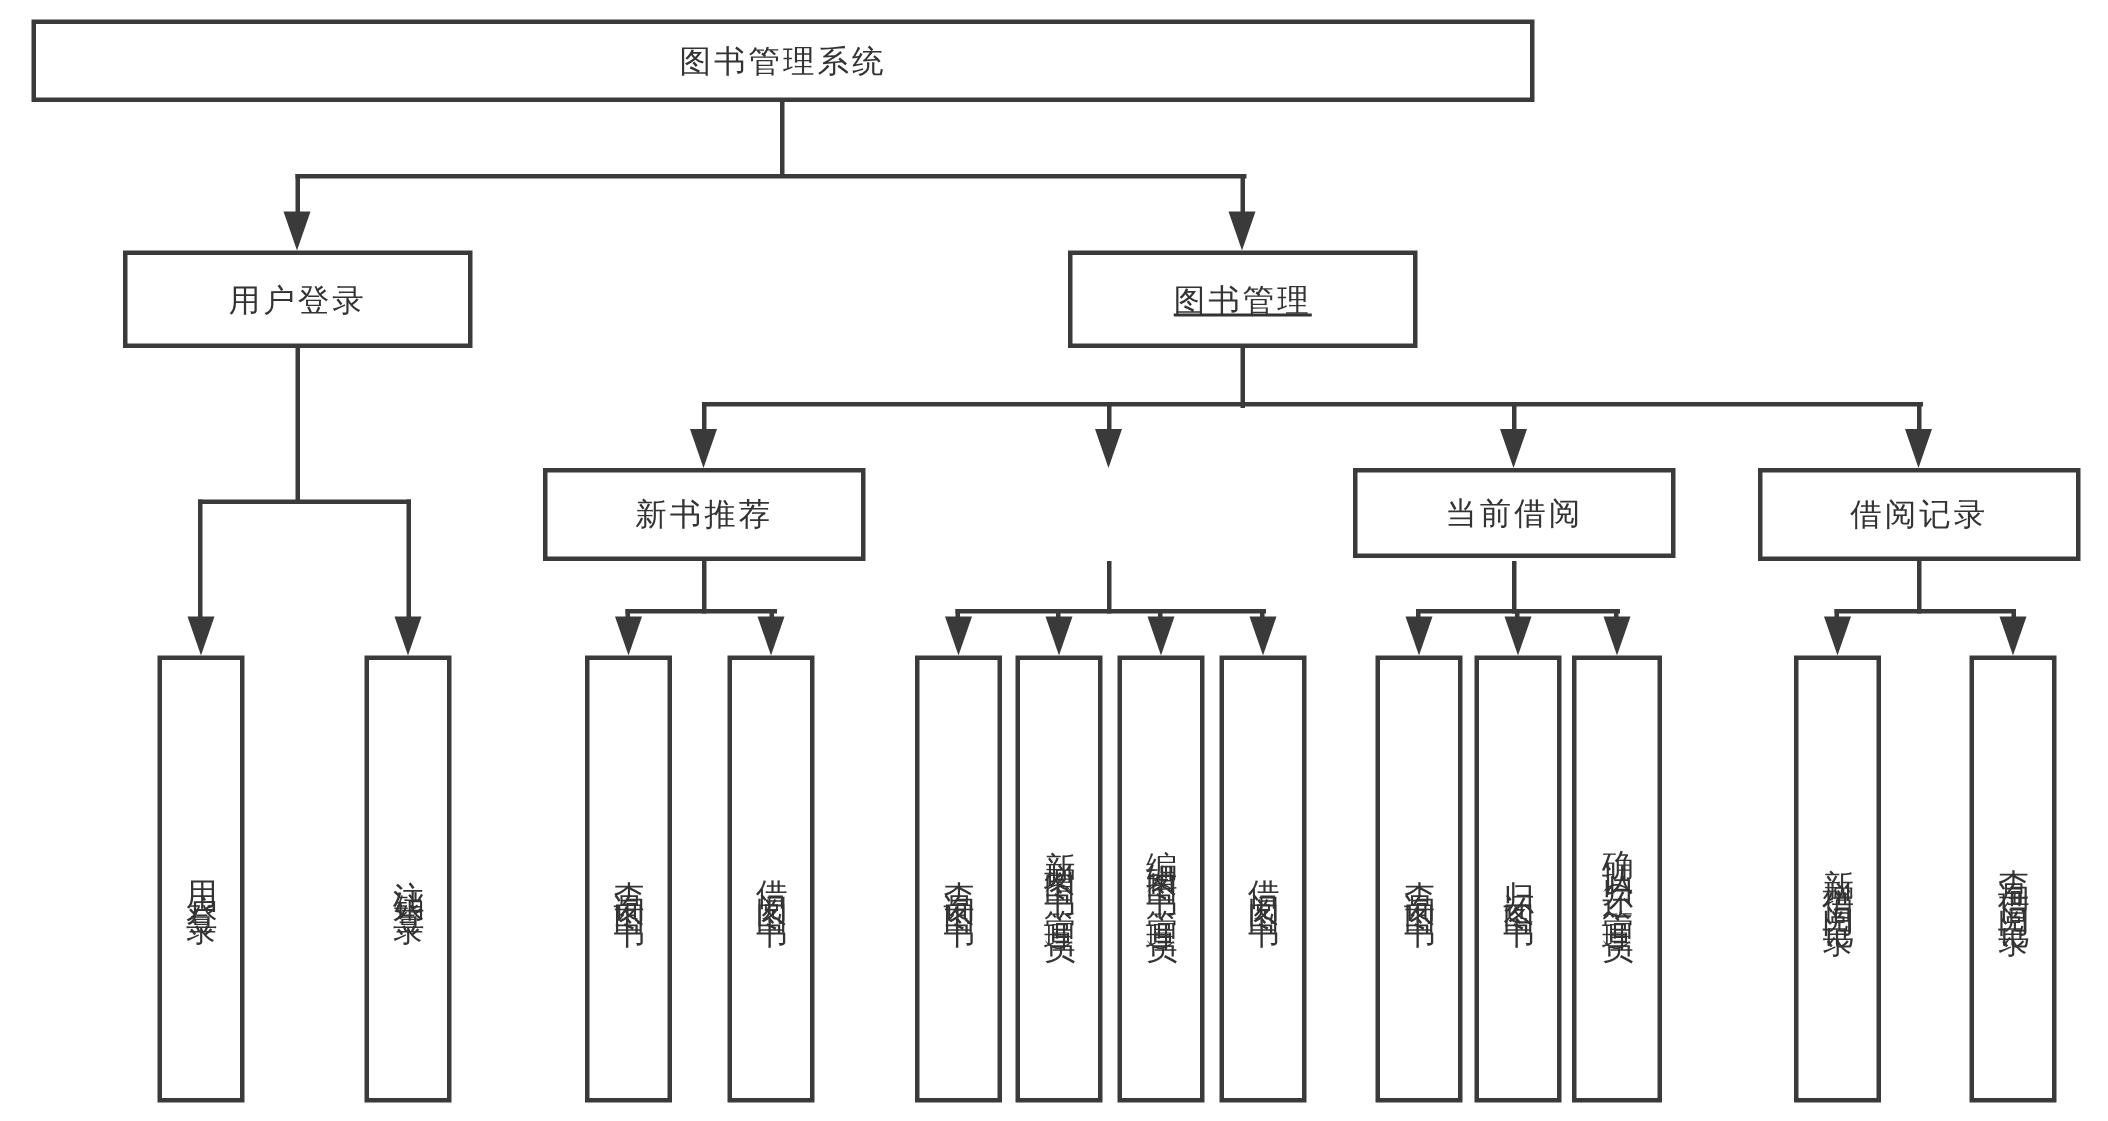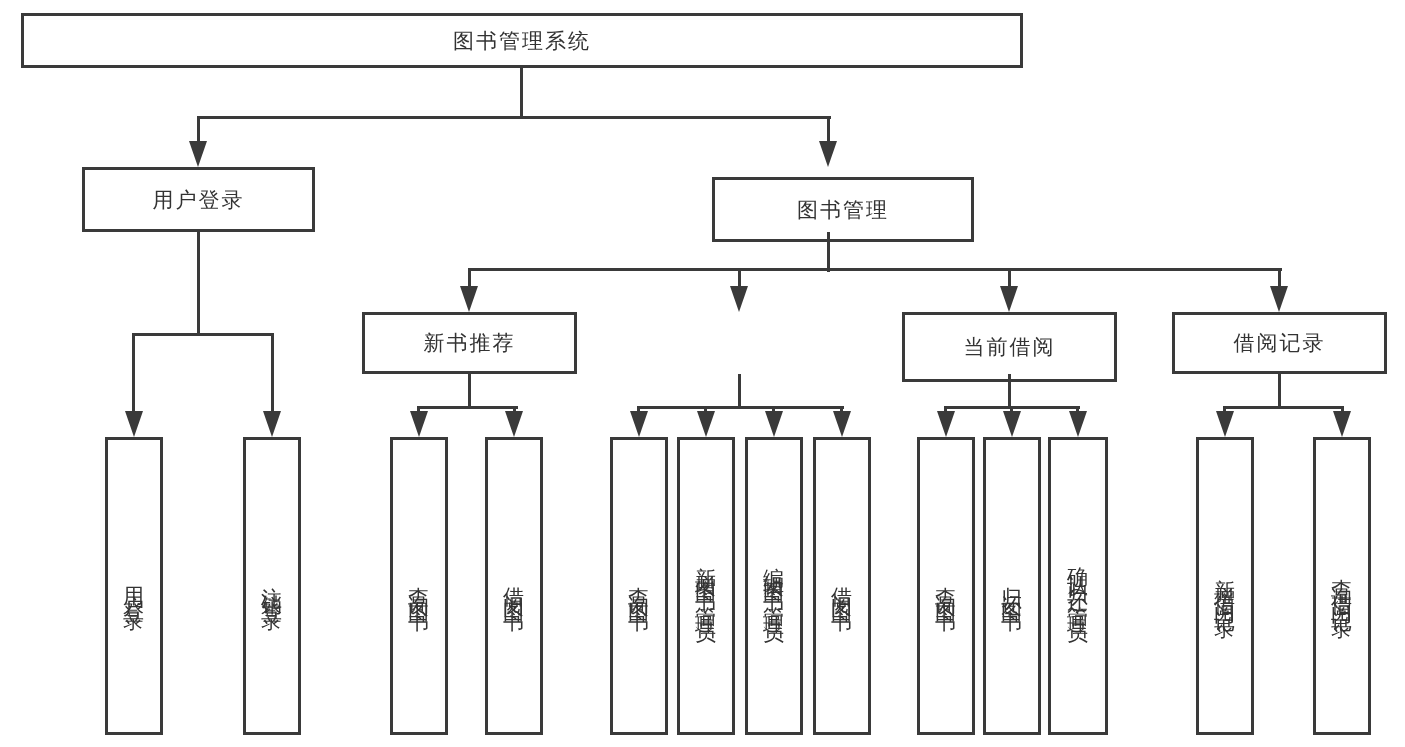--- a/index.html
+++ b/index.html
@@ -57,26 +57,26 @@
 </style>
 </head>
 <body>
 
 <div id="canvas">
 
   <div class="box" style="left:21px;top:13px;width:1002px;height:55px;">图书管理系统</div>
 
   <div class="box" style="left:82px;top:167px;width:233px;height:65px;">用户登录</div>
 
-  <div class="box" style="left:712px;top:177px;width:262px;height:65px;">图书管理</div>
+  <div class="box" style="left:712px;top:167px;width:233px;height:65px;text-decoration:underline;">图书管理</div>
 
   <div class="box" style="left:362px;top:312px;width:215px;height:62px;">新书推荐</div>
 
 
-  <div class="box" style="left:902px;top:312px;width:215px;height:70px;">当前借阅</div>
+  <div class="box" style="left:902px;top:312px;width:215px;height:60px;">当前借阅</div>
 
   <div class="box" style="left:1172px;top:312px;width:215px;height:62px;">借阅记录</div>
 
   <div class="box v" style="left:105px;top:437px;width:58px;height:298px;">用户登录</div>
 
   <div class="box v" style="left:243px;top:437px;width:58px;height:298px;">注销登录</div>
 
   <div class="box v" style="left:390px;top:437px;width:58px;height:298px;">查询图书</div>
 
   <div class="box v" style="left:485px;top:437px;width:58px;height:298px;">借阅图书</div>

